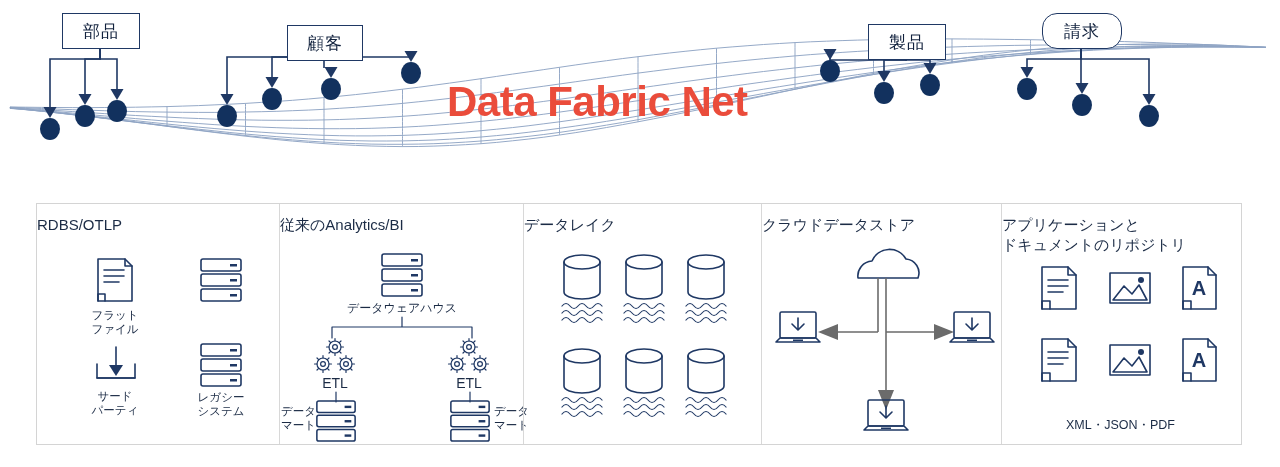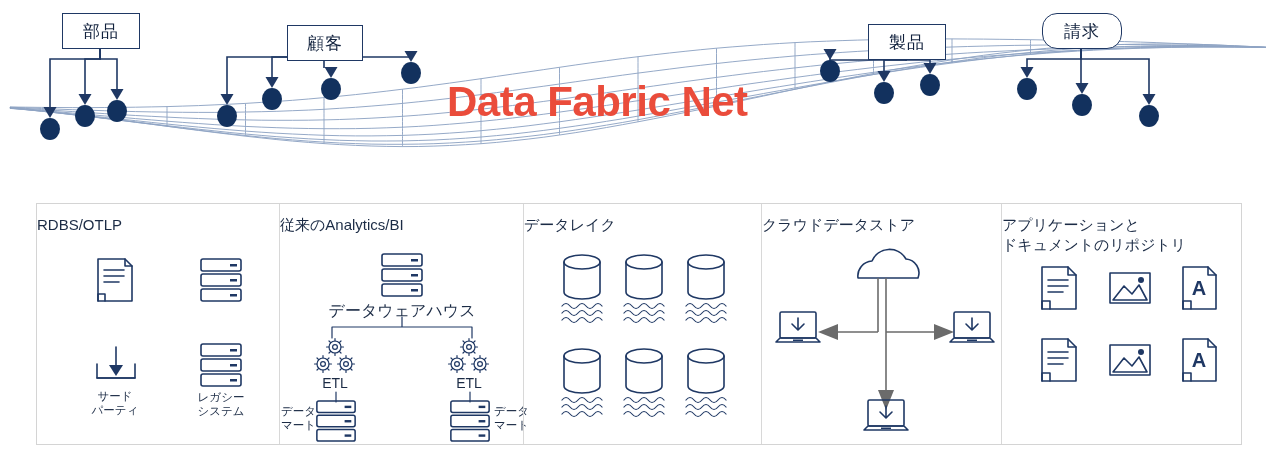--- a/index.html
+++ b/index.html
@@ -153,20 +153,22 @@
       <div class="panel-title">RDBS/OTLP</div>
 
       <div class="abs" style="left:58px;top:52px;">
         <svg class="ico" width="40" height="48" viewBox="0 0 40 48">
           <path class="st" d="M3 3 H30 L37 10 V45 H3 Z"></path>
           <path class="st" d="M30 3 V10 H37"></path>
           <path class="st" d="M3 45 L3 38 H10 L10 45"></path>
           <path class="st" d="M9 14 H29 M9 20 H29 M9 26 H24"></path>
         </svg>
       </div>
+      <div class="cap abs" style="left:18px;top:104px;width:120px;white-space:pre-line;">フラット
+ファイル</div>
 
       <div class="abs" style="left:162px;top:53px;">
         <svg class="ico" width="44" height="46" viewBox="0 0 44 46">
           <rect class="st" x="2" y="2" width="40" height="12" rx="2"></rect>
           <rect class="st" x="2" y="17" width="40" height="12" rx="2"></rect>
           <rect class="st" x="2" y="32" width="40" height="12" rx="2"></rect>
           <rect class="stf" x="31" y="7" width="7" height="2.5"></rect>
           <rect class="stf" x="31" y="22" width="7" height="2.5"></rect>
           <rect class="stf" x="31" y="37" width="7" height="2.5"></rect>
         </svg>
@@ -203,21 +205,21 @@
       <div class="abs" style="left:100px;top:48px;">
         <svg class="ico" width="44" height="46" viewBox="0 0 44 46">
           <rect class="st" x="2" y="2" width="40" height="12" rx="2"></rect>
           <rect class="st" x="2" y="17" width="40" height="12" rx="2"></rect>
           <rect class="st" x="2" y="32" width="40" height="12" rx="2"></rect>
           <rect class="stf" x="31" y="7" width="7" height="2.5"></rect>
           <rect class="stf" x="31" y="22" width="7" height="2.5"></rect>
           <rect class="stf" x="31" y="37" width="7" height="2.5"></rect>
         </svg>
       </div>
-      <div class="cap abs" style="left:12px;top:97px;width:220px;font-size:16px;">データウェアハウス</div>
+      <div class="cap abs" style="left:12px;top:97px;width:220px;font-size:12px;">データウェアハウス</div>
 
       <svg class="abs ico" style="left:46px;top:113px;" width="152" height="22" viewBox="0 0 152 22">
         <path class="thin" d="M76 0 V10 M6 10 H146 M6 10 V21 M146 10 V21"></path>
       </svg>
 
       <div class="abs" style="left:30px;top:133px;">
         <svg class="ico" width="50" height="40" viewBox="0 0 50 40">
           <g class="thin">
             <circle cx="25" cy="10" r="6"></circle>
               <circle cx="25" cy="10" r="2.4"></circle>
@@ -463,17 +465,18 @@
           <div class="abs" style="left: 176px; top: 72px;">
             <svg class="ico" width="44" height="48" viewBox="0 0 44 48">
               <path class="st" d="M5 3 H30 L38 11 V45 H5 Z"></path>
               <path class="st" d="M30 3 V11 H38"></path>
               <path class="st" d="M5 45 L5 37 H13 L13 45"></path>
               <text x="21" y="31" text-anchor="middle" fill="#1f3864" font-size="20" font-weight="bold" font-family="Liberation Sans, sans-serif">A</text>
             </svg>
           </div>
         </div>
       <div id="formats">
+        <div>XML・JSON・PDF</div>
       </div>
     </div>
 
   </div>
 </div>
 
 </body></html>

